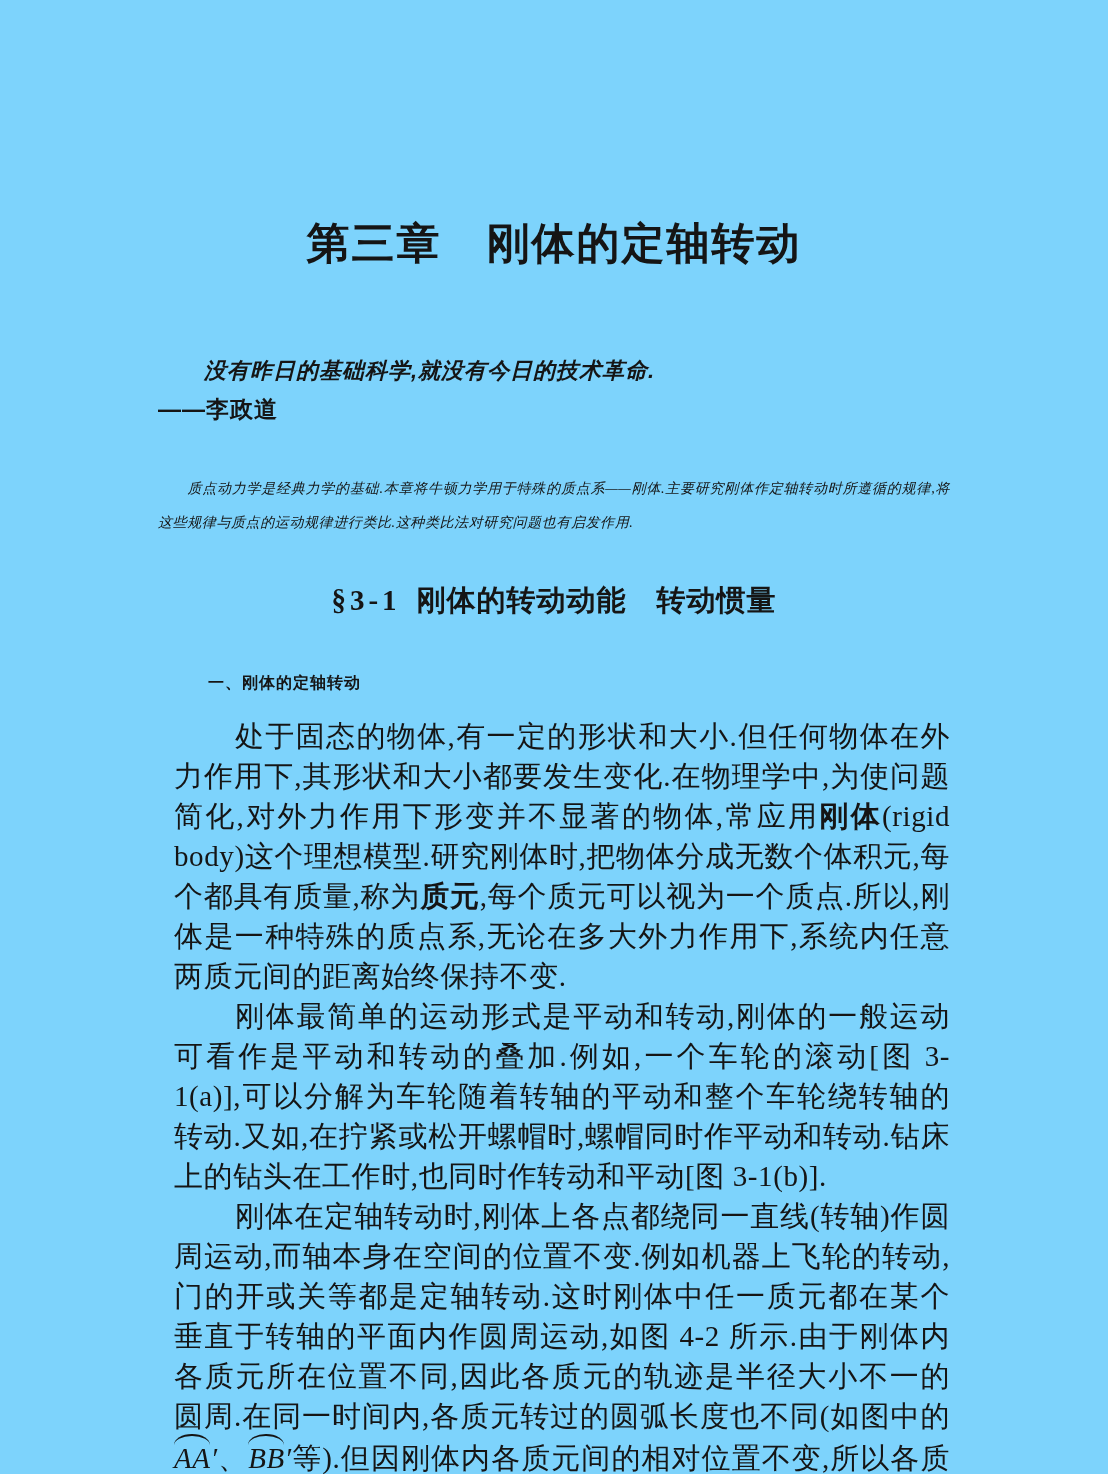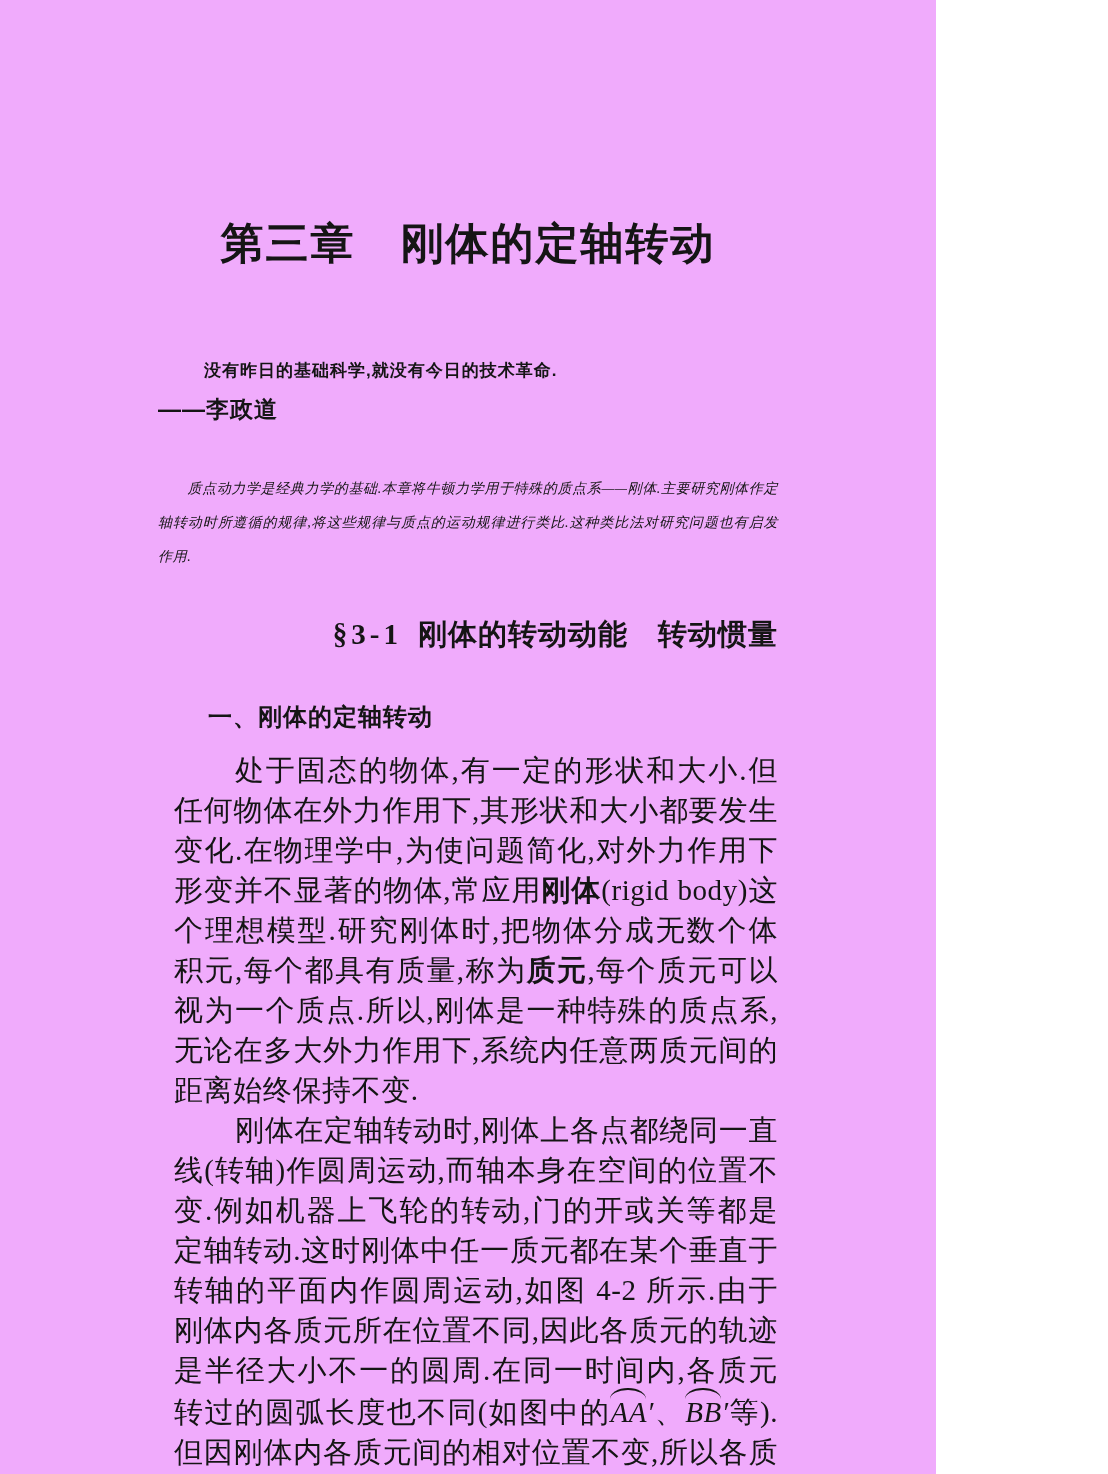--- a/index.html
+++ b/index.html
@@ -1,47 +1,47 @@
 <!DOCTYPE html>
 <html><head>
 <meta charset="utf-8">
 <style>
   html,body{margin:0;padding:0;background:#ffffff;}
   .page{
     position:relative;
-    width:936px;height:1474px;
-    background:#f0abfc;color:#151515;
+    width:1108px;height:1474px;
+    background:#7dd3fc;color:#151515;
     padding:0 158px;box-sizing:border-box;
     overflow:hidden;
     font-family:"Liberation Serif","DejaVu Serif",serif;
   }
   .chapter-title{
     margin:218px 0 0;
     text-align:center;
     font-family:"Liberation Serif","DejaVu Serif",serif;
     font-weight:bold;
     font-size:43px;line-height:52px;letter-spacing:2px;
   }
   .epigraph{margin-top:86px;font-family:"Liberation Sans","DejaVu Sans",sans-serif;font-weight:bold;}
-  .epigraph-text{margin:0;padding-left:46px;font-size:17px;line-height:30px;letter-spacing:1px;}
+  .epigraph-text{margin:0;padding-left:46px;font-size:22px;line-height:30px;letter-spacing:1px;font-style:italic;}
   .epigraph-attribution{margin:8px 0 0;text-align:left;padding-right:52px;font-size:23px;line-height:30px;letter-spacing:1px;}
   .intro{
     margin:48px 0 0;
     font-style:italic;
     font-size:14px;line-height:34px;letter-spacing:0.6px;
     text-align:justify;text-justify:inter-character;
     text-indent:2.1em;
   }
-  .section-heading{margin:42px 0 0;text-align:right;font-size:29px;line-height:36px;font-weight:bold;}
+  .section-heading{margin:42px 0 0;text-align:center;font-size:29px;line-height:36px;font-weight:bold;}
   .section-num{font-family:"Liberation Serif","DejaVu Serif",serif;letter-spacing:4px;}
   .section-title-text{font-family:"Liberation Sans","DejaVu Sans",sans-serif;margin-left:16px;letter-spacing:1px;}
   .subsection-heading{
     margin:50px 0 0 50px;
     font-family:"Liberation Sans","DejaVu Sans",sans-serif;
-    font-size:24px;line-height:30px;font-weight:bold;letter-spacing:1px;
+    font-size:16px;line-height:30px;font-weight:bold;letter-spacing:1px;
   }
   .body-text{
     margin-top:18px;
     font-size:29px;line-height:40px;letter-spacing:0.6px;
     text-align:justify;text-justify:inter-character;margin-left:16px;
   }
   .para{margin:0;text-indent:2.1em;}
   .term{font-family:"Liberation Sans","DejaVu Sans",sans-serif;font-weight:bold;}
   .arc{position:relative;font-style:italic;display:inline-block;text-indent:0;padding-top:2px;}
   .arc::before{
@@ -65,16 +65,17 @@
   <p class="intro">质点动力学是经典力学的基础.本章将牛顿力学用于特殊的质点系——刚体.主要研究刚体作定轴转动时所遵循的规律,将这些规律与质点的运动规律进行类比.这种类比法对研究问题也有启发作用.</p>
 
   <h2 class="section-heading">
     <span class="section-num">§3-1</span><span class="section-title-text">刚体的转动动能　转动惯量</span>
   </h2>
 
   <h3 class="subsection-heading">一、刚体的定轴转动</h3>
 
   <div class="body-text">
     <p class="para"><span>处于固态的物体,有一定的形状和大小.但任何物体在外力作用下,其形状和大小都要发生变化.在物理学中,为使问题简化,对外力作用下形变并不显著的物体,常应用</span><span class="term">刚体</span><span>(rigid body)这个理想模型.研究刚体时,把物体分成无数个体积元,每个都具有质量,称为</span><span class="term">质元</span><span>,每个质元可以视为一个质点.所以,刚体是一种特殊的质点系,无论在多大外力作用下,系统内任意两质元间的距离始终保持不变.</span></p>
+    <p class="para"><span>刚体最简单的运动形式是平动和转动,刚体的一般运动可看作是平动和转动的叠加.例如,一个车轮的滚动[图 3-1(a)],可以分解为车轮随着转轴的平动和整个车轮绕转轴的转动.又如,在拧紧或松开螺帽时,螺帽同时作平动和转动.钻床上的钻头在工作时,也同时作转动和平动[图 3-1(b)].</span></p>
     <p class="para"><span>刚体在定轴转动时,刚体上各点都绕同一直线(转轴)作圆周运动,而轴本身在空间的位置不变.例如机器上飞轮的转动,门的开或关等都是定轴转动.这时刚体中任一质元都在某个垂直于转轴的平面内作圆周运动,如图 4-2 所示.由于刚体内各质元所在位置不同,因此各质元的轨迹是半径大小不一的圆周.在同一时间内,各质元转过的圆弧长度也不同(如图中的</span><span class="arc">AA′</span><span>、</span><span class="arc">BB′</span><span>等).但因刚体内各质元间的相对位置不变,所以各质元的半径所扫过的角度却是相同的(如图</span></p>
   </div>
 
 </div>
 
 </body></html>

